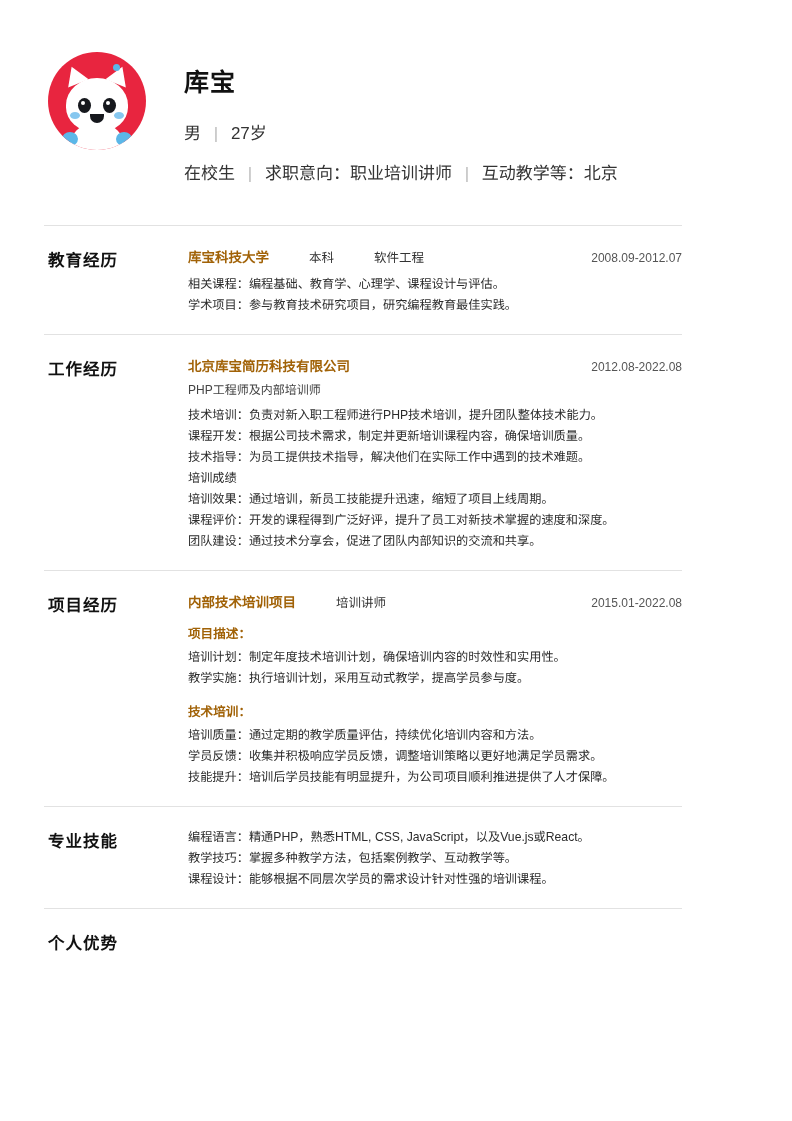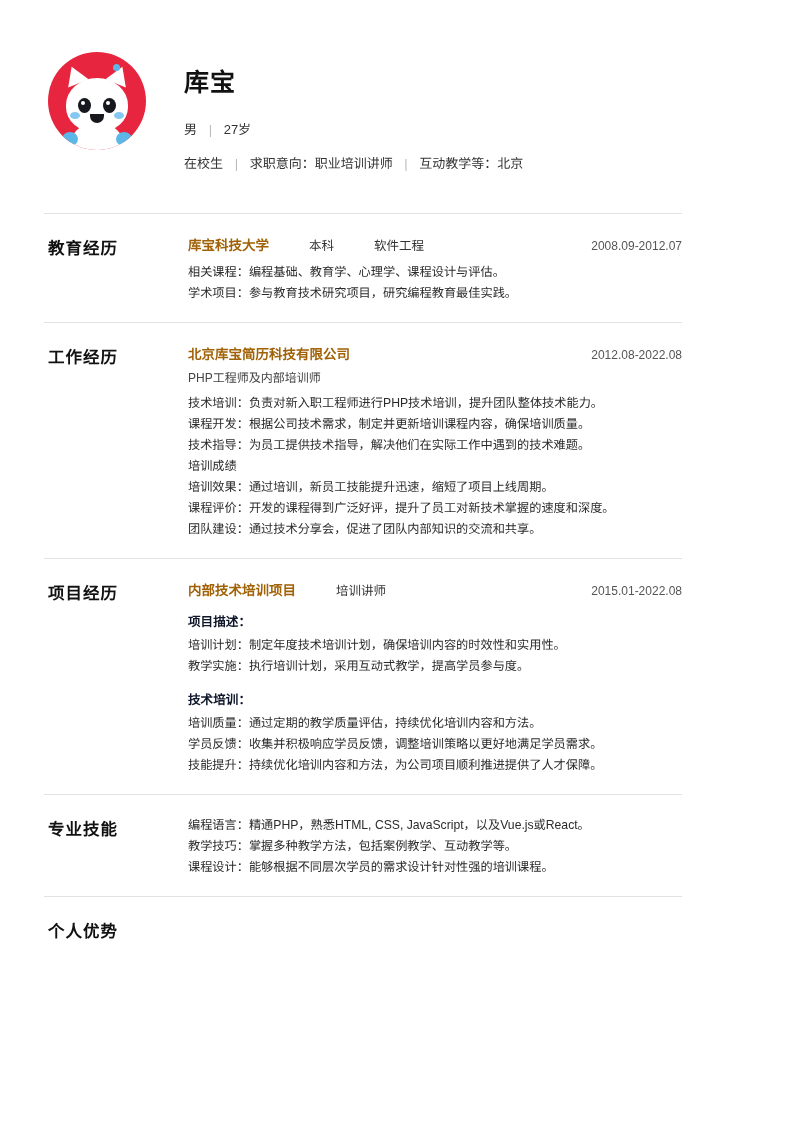--- a/index.html
+++ b/index.html
@@ -134,21 +134,21 @@
 
   .head-info { padding-top: 10px; }
   .name {
     font-size: 25px;
     font-weight: bold;
     color: #111111;
     letter-spacing: 1px;
     margin-bottom: 21px;
   }
   .meta-line {
-    font-size: 13px;
+    font-size: 17px;
     color: #333333;
     margin-bottom: 15px;
   }
   .sep {
     display: inline-block;
     margin: 0 8px;
     color: #bbbbbb;
   }
 
   
@@ -211,21 +211,21 @@
     margin-top: 8px;
   }
   .line {
     font-size: 12.2px;
     line-height: 21px;
     color: #2b2b2b;
   }
   .block-label {
     font-size: 12.6px;
     font-weight: bold;
-    color: #0f172a;
+    color: #a16207;
     margin-top: 12px;
     margin-bottom: 5px;
   }
 </style>
 </head>
 <body>
 
 <div class="page">
 
   <div class="header">
@@ -313,21 +313,21 @@
       </div>
       <div class="block-label">项目描述：</div>
       <div>
         <div class="line">培训计划：制定年度技术培训计划，确保培训内容的时效性和实用性。</div>
         <div class="line">教学实施：执行培训计划，采用互动式教学，提高学员参与度。</div>
       </div>
       <div class="block-label">技术培训：</div>
       <div>
         <div class="line">培训质量：通过定期的教学质量评估，持续优化培训内容和方法。</div>
         <div class="line">学员反馈：收集并积极响应学员反馈，调整培训策略以更好地满足学员需求。</div>
-        <div class="line">技能提升：持续优化培训内容和方法，为公司项目顺利推进提供了人才保障。</div>
+        <div class="line">技能提升：培训后学员技能有明显提升，为公司项目顺利推进提供了人才保障。</div>
       </div>
     </div>
   </div>
 
   <div class="divider"></div>
 
   <div class="section">
     <div class="sec-title">专业技能</div>
     <div class="sec-body">
       <div class="line">编程语言：精通PHP，熟悉HTML, CSS, JavaScript，以及Vue.js或React。</div>

